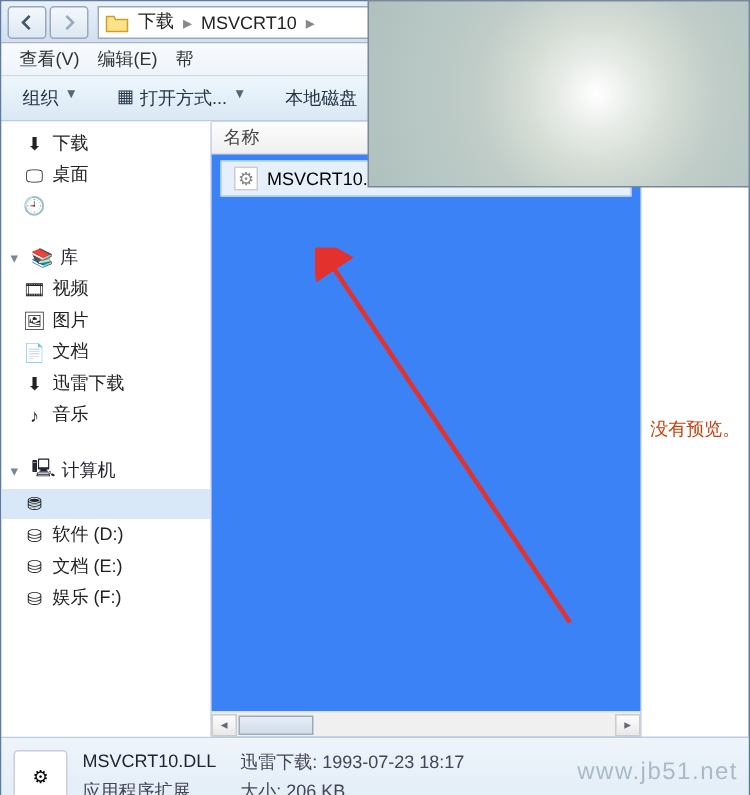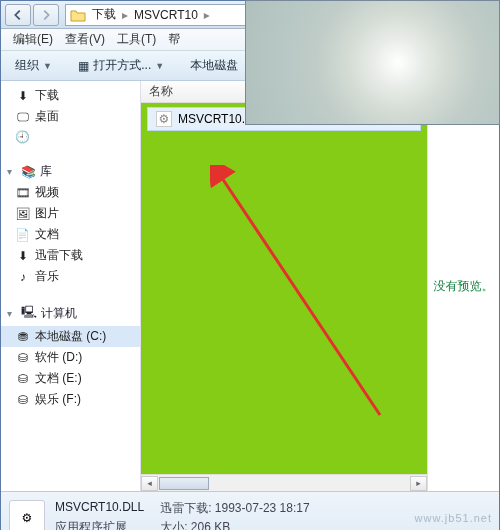--- a/index.html
+++ b/index.html
@@ -8,46 +8,46 @@
 .titlebar{height:28px;background:linear-gradient(#e8f0f8,#d0e0f0);display:flex;align-items:center;padding:0 4px;border-bottom:1px solid #a8b8c8}
 .nav-btn{width:26px;height:22px;border:1px solid #9ab;border-radius:3px;background:linear-gradient(#f4f8fc,#dde8f2);margin-right:2px;display:flex;align-items:center;justify-content:center;color:#456}
 .nav-btn svg{width:14px;height:14px}
 .addr{flex:1;height:22px;background:#fff;border:1px solid #9ab;margin:0 4px;display:flex;align-items:center;padding:0 4px;gap:6px}
 .folder-ico{width:16px;height:14px;display:inline-block}
 .crumb{color:#222}
 .sep{color:#888}
 .menubar{height:22px;background:linear-gradient(#f8fbfe,#eef4fa);display:flex;align-items:center;padding:0 6px;border-bottom:1px solid #cdd}
 .menubar span{padding:2px 6px;color:#333}
 .toolbar{height:30px;background:linear-gradient(#eef6fc,#dae8f4);display:flex;align-items:center;padding:0 6px;border-bottom:1px solid #bcd;gap:10px}
-.toolbar .btn{padding:3px 8px;color:#234;display:flex;align-items:center;gap:4px}
+.toolbar .btn{padding:3px 8px;color:#234;display:flex;align-items:flex-start;gap:4px}
 .toolbar .tri{font-size:9px;color:#567}
 .body{display:flex;height:410px}
 .side{width:140px;background:#fff;border-right:1px solid #dde;overflow:hidden;padding:4px 0}
 .node{display:flex;align-items:center;padding:2px 4px 2px 14px;gap:4px;color:#222}
 .node.sel{background:#d8e8f8}
 .node .ico{width:16px;height:16px;display:flex;align-items:center;justify-content:center}
 .group{padding:2px 4px 2px 6px;display:flex;align-items:center;gap:4px;color:#223}
 .expander{width:10px;color:#789;font-size:10px}
 .main{flex:1;display:flex}
-.filelist{flex:1;background:#84cc16;position:relative}
+.filelist{flex:1;background:#3b82f6;position:relative}
 .colhdr{height:22px;background:linear-gradient(#fdfdfd,#f0f0f0);border-bottom:1px solid #ddd;display:flex;align-items:center;padding:0 8px;color:#444}
 .file{display:flex;align-items:center;gap:6px;padding:3px 8px;margin:4px 6px;background:#e6f0fb;border:1px solid #bcd7f0}
 .file .fico{width:16px;height:16px;background:#fff;border:1px solid #ccc;display:flex;align-items:center;justify-content:center;color:#888}
-.preview{width:72px;border-left:1px solid #dde;display:flex;align-items:center;justify-content:center;color:#15803d;writing-mode:horizontal-tb;text-align:center;padding:4px}
+.preview{width:72px;border-left:1px solid #dde;display:flex;align-items:center;justify-content:center;color:#c2410c;writing-mode:horizontal-tb;text-align:center;padding:4px}
 .status{height:52px;background:linear-gradient(#eef4fa,#e0ecf6);border-top:1px solid #bcd;display:flex;align-items:center;padding:4px 8px;gap:10px}
 .status .bigico{width:36px;height:36px;background:#fff;border:1px solid #ccd;border-radius:3px;display:flex;align-items:center;justify-content:center}
 .status .meta{display:grid;grid-template-columns:auto auto;gap:2px 16px;color:#445}
 .status .fname{font-weight:500;color:#223}
 .overlay{position:absolute;top:0;right:0;width:255px;height:125px;background:radial-gradient(circle at 60% 50%,#fff 0%,#e8ece8 15%,#d4dcd4 30%,#c0ccc8 50%,#b8c8c4 70%,#b0c0bc 100%);border:1px solid #789}
 .arrow{position:absolute;left:210px;top:165px;pointer-events:none}
 .scrollbar{position:absolute;bottom:0;left:0;right:0;height:17px;background:#f0f0f0;border-top:1px solid #ddd;display:flex;align-items:center}
 .sb-btn{width:17px;height:15px;background:linear-gradient(#fdfdfd,#e8e8e8);border:1px solid #ccc;display:flex;align-items:center;justify-content:center;color:#667;font-size:9px}
 .sb-track{flex:1;height:15px}
 .sb-thumb{width:50px;height:13px;background:linear-gradient(#e8eef6,#d0dce8);border:1px solid #9ab;margin:1px}
-.watermark{position:absolute;bottom:6px;right:8px;color:rgba(120,140,160,.55);font-size:11px;letter-spacing:1px}
+.watermark{position:absolute;bottom:6px;right:8px;color:rgba(120,140,160,.55);font-size:16px;letter-spacing:1px}
 </style>
 </head>
 <body>
 
 <div class="window">
   <div class="titlebar">
     <div class="nav-btn">
         <svg viewBox="0 0 16 16">
           <path d="M10 3l-5 5 5 5" fill="none" stroke="#456" stroke-width="2"></path>
         </svg>
@@ -62,23 +62,22 @@
             <path d="M1 3h5l1 2h8v8H1z" fill="#fce38a" stroke="#c9a227"></path>
           </svg></span>
       <span class="crumb">下载</span>
       <span class="sep">▸</span>
       <span class="crumb">MSVCRT10</span>
       <span class="sep">▸</span>
     </div>
   </div>
 
   <div class="menubar">
+    <span>查看(V)</span>
     <span>编辑(E)</span>
-    <span>查看(V)</span>
-    <span>工具(T)</span>
     <span>帮</span>
   </div>
 
   <div class="toolbar">
     <div class="btn">
         <span>组织</span>
         <span class="tri">▼</span>
       </div>
     <div class="btn">
         <span>▦</span>
@@ -130,21 +129,20 @@
           <span>音乐</span>
         </div>
       <div style="height:14px"></div>
       <div class="group">
           <span class="expander">▾</span>
           <span class="ico">🖳</span>
           <span>计算机</span>
         </div>
       <div class="node sel">
           <span class="ico">⛃</span>
-          <span>本地磁盘 (C:)</span>
         </div>
       <div class="node">
           <span class="ico">⛁</span>
           <span>软件 (D:)</span>
         </div>
       <div class="node">
           <span class="ico">⛁</span>
           <span>文档 (E:)</span>
         </div>
       <div class="node">

